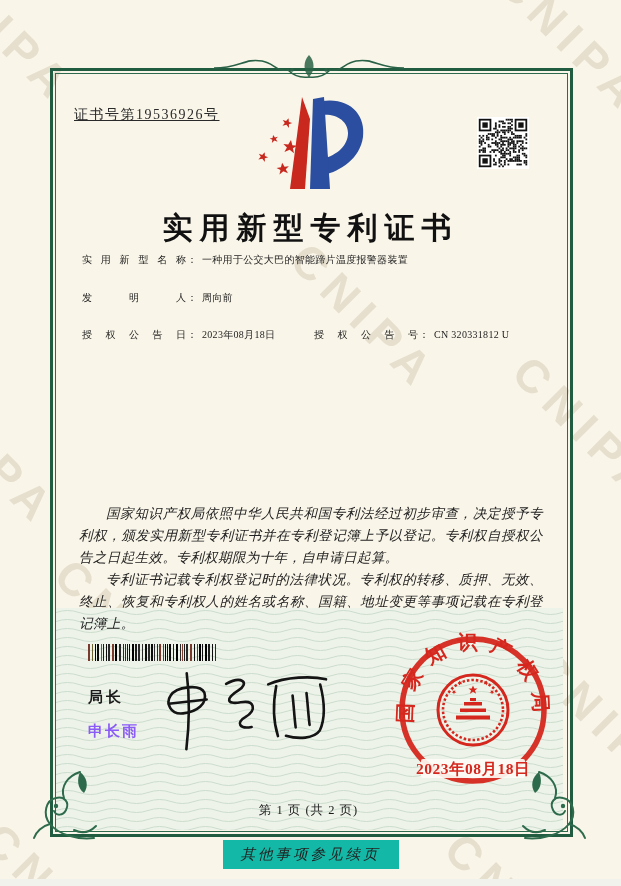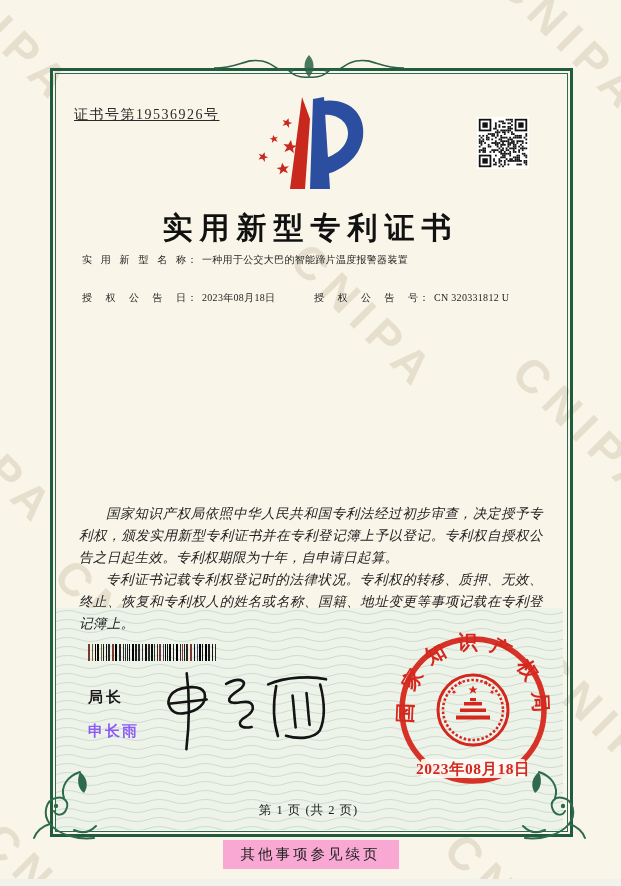--- a/index.html
+++ b/index.html
@@ -53,22 +53,22 @@
                   font-weight:700; font-size:15px; letter-spacing:3px; color:#1c1c1c;text-align:right; }
   .signer-name  { position:absolute; left:88px; top:722px; z-index:4;
                   font-family:"Liberation Sans","DejaVu Sans",sans-serif;
                   font-weight:700; font-size:15px; letter-spacing:2px; color:#8b5cf6; }
   .signature { position:absolute; left:155px; top:663px; z-index:4; transform:rotate(-2deg); }
   .seal { position:absolute; left:392px; top:630px; z-index:5; }
   .page-num { position:absolute; left:50px; top:802px; width:517px; text-align:center; z-index:4;
               font-size:12.5px; letter-spacing:1px; color:#1b1b1b;font-family:Liberation Serif, serif; }
   
   .cont-note { position:absolute; left:0; top:840px; width:100%; text-align:center; z-index:4; }
-  .cont-note span { display:inline-block; background:#f9a8d4; padding:5px 18px;
-                    font-size:14.5px; letter-spacing:3px; color:#222; }
+  .cont-note span { display:inline-block; background:#14b8a6; padding:5px 18px;
+                    font-size:14.5px; font-style:italic; letter-spacing:3px; color:#222; }
   .page-edge { position:absolute; left:0; bottom:0; width:100%; height:7px;
                background:#f2f2ec; z-index:6; }
 </style>
 </head>
 <body>
 
 <div class="page">
 
   <span class="wm" style="left:-45px; top:-55px;">CNIPA</span>
   <span class="wm" style="left:525px; top:-45px;">CNIPA</span>
@@ -402,20 +402,23 @@
       </g>
   </svg>
 
   <div class="title">实用新型专利证书</div>
 
   <div class="fields">
     <div class="frow">
       <span class="flabel">实用新型名称</span><span class="fcolon">：</span><span class="fvalue">一种用于公交大巴的智能蹄片温度报警器装置</span>
     </div>
     <div class="frow">
+      <span class="flabel">发明人</span><span class="fcolon">：</span><span class="fvalue">周向前</span>
+    </div>
+    <div class="frow">
       <span class="flabel">授权公告日</span><span class="fcolon">：</span><span class="fvalue">2023年08月18日</span>
       <span class="pair2">
         <span class="flabel">授权公告号</span><span class="fcolon">：</span><span class="fvalue">CN 320331812 U</span>
       </span>
     </div>
   </div>
 
   <div class="paras">
     <p>国家知识产权局依照中华人民共和国专利法经过初步审查，决定授予专利权，颁发实用新型专利证书并在专利登记簿上予以登记。专利权自授权公告之日起生效。专利权期限为十年，自申请日起算。</p>
     <p>专利证书记载专利权登记时的法律状况。专利权的转移、质押、无效、终止、恢复和专利权人的姓名或名称、国籍、地址变更等事项记载在专利登记簿上。</p>

